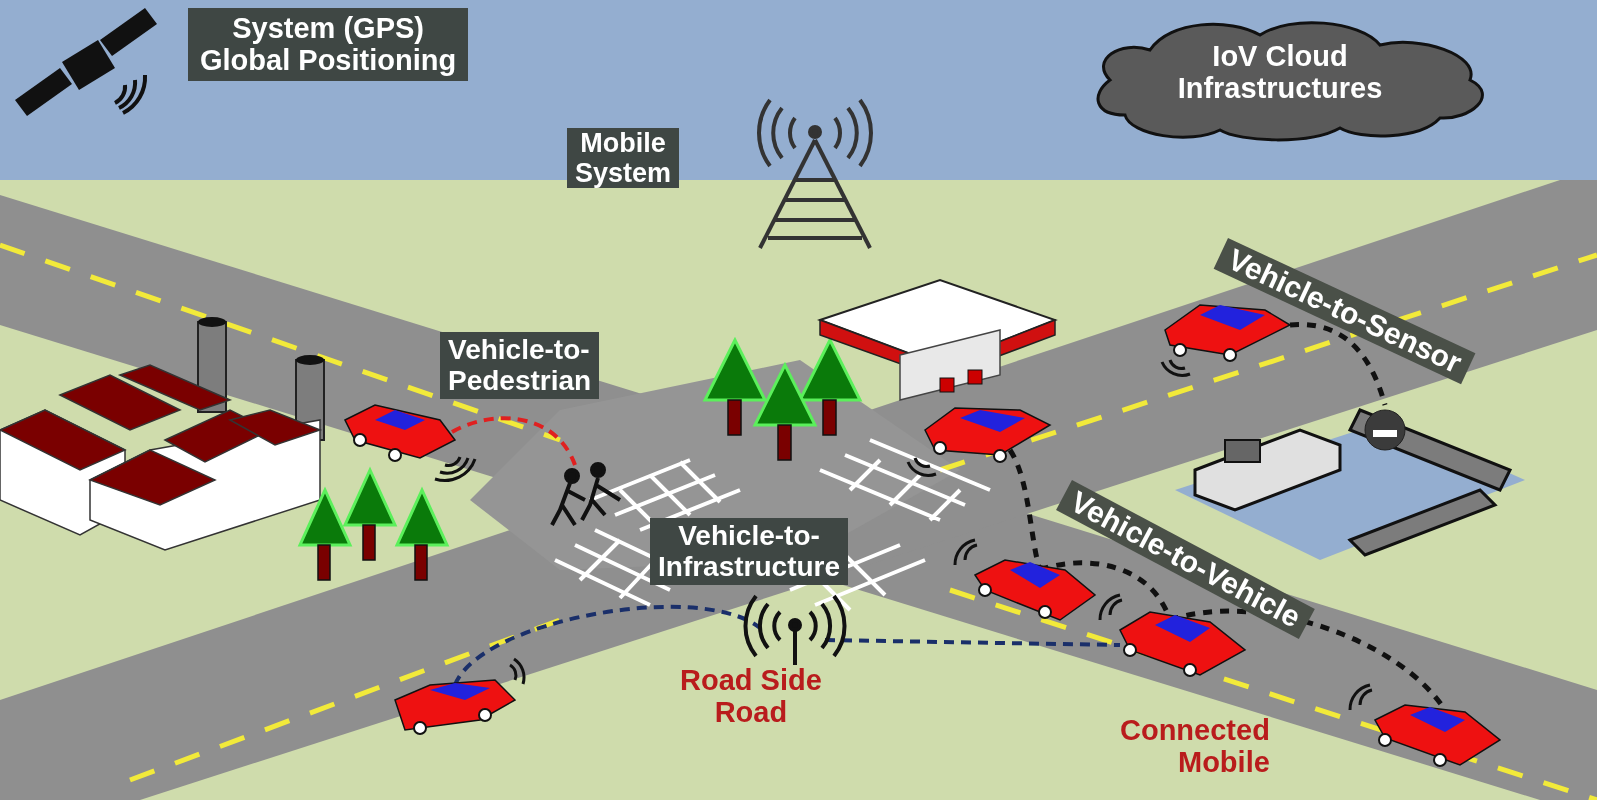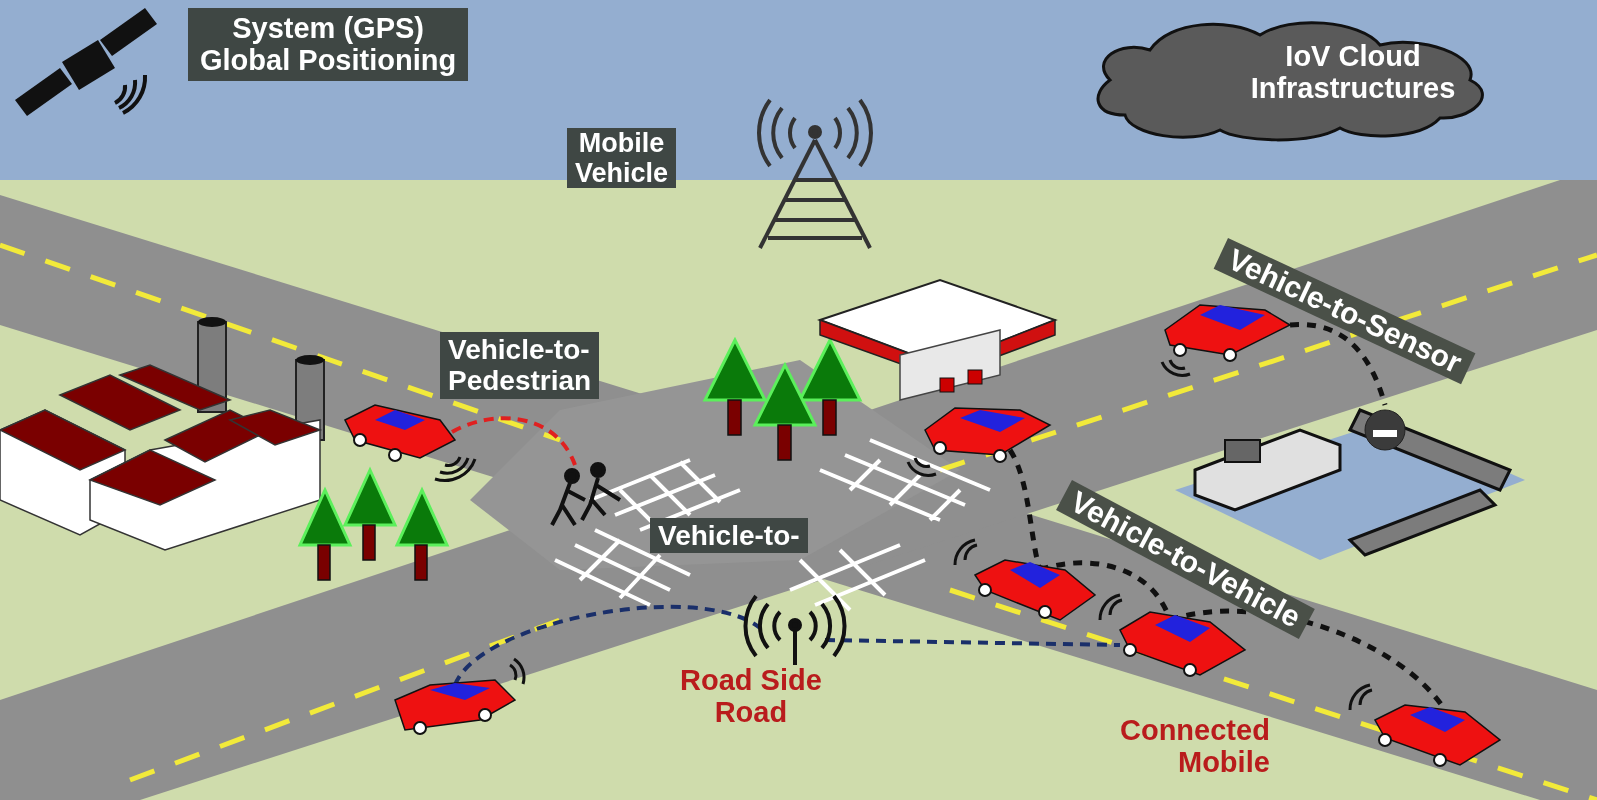--- a/index.html
+++ b/index.html
@@ -194,37 +194,38 @@
     <path d="M1360,705 a15,15 0 0,1 12,-15 M1350,710 a25,25 0 0,1 20,-25"></path>
     <path d="M515,680 a12,12 0 0,0 -5,-15 M523,684 a22,22 0 0,0 -9,-25"></path>
   </g>
 </svg>
 
   <div class="label" style="left:188px;top:8px;font-size:29px;padding:4px 12px;">
     <div>System (GPS)</div>
     <div>Global Positioning</div>
   </div>
 
-  <div class="cloud-text" style="left:1193px;top:40px;width:320px;">
+  <div class="cloud-text" style="left:1120px;top:40px;width:320px;">
     <div>IoV Cloud</div>
     <div>Infrastructures</div>
   </div>
 
   <div class="label" style="left:567px;top:128px;font-size:27px;padding:0 8px;">
     <div>Mobile</div>
-    <div>Vehicle</div>
+    <div>System</div>
   </div>
 
   <div class="label" style="left:440px;top:332px;font-size:28px;padding:2px 8px;text-align:left;">
     <div>Vehicle-to-</div>
     <div>Pedestrian</div>
   </div>
 
   <div class="label" style="left:650px;top:518px;font-size:28px;padding:2px 8px;">
     <div>Vehicle-to-</div>
+    <div>Infrastructure</div>
   </div>
 
   <div class="label rot" style="left:1228px;top:238px;font-size:30px;padding:0 10px;transform:rotate(25deg);">Vehicle-to-Sensor</div>
 
   <div class="label rot" style="left:1072px;top:480px;font-size:30px;padding:0 10px;transform:rotate(28deg);">Vehicle-to-Vehicle</div>
 
   <div class="label plain" style="left:670px;top:662px;font-size:29px;">
     <div>Road Side</div>
     <div>Road</div>
   </div>

